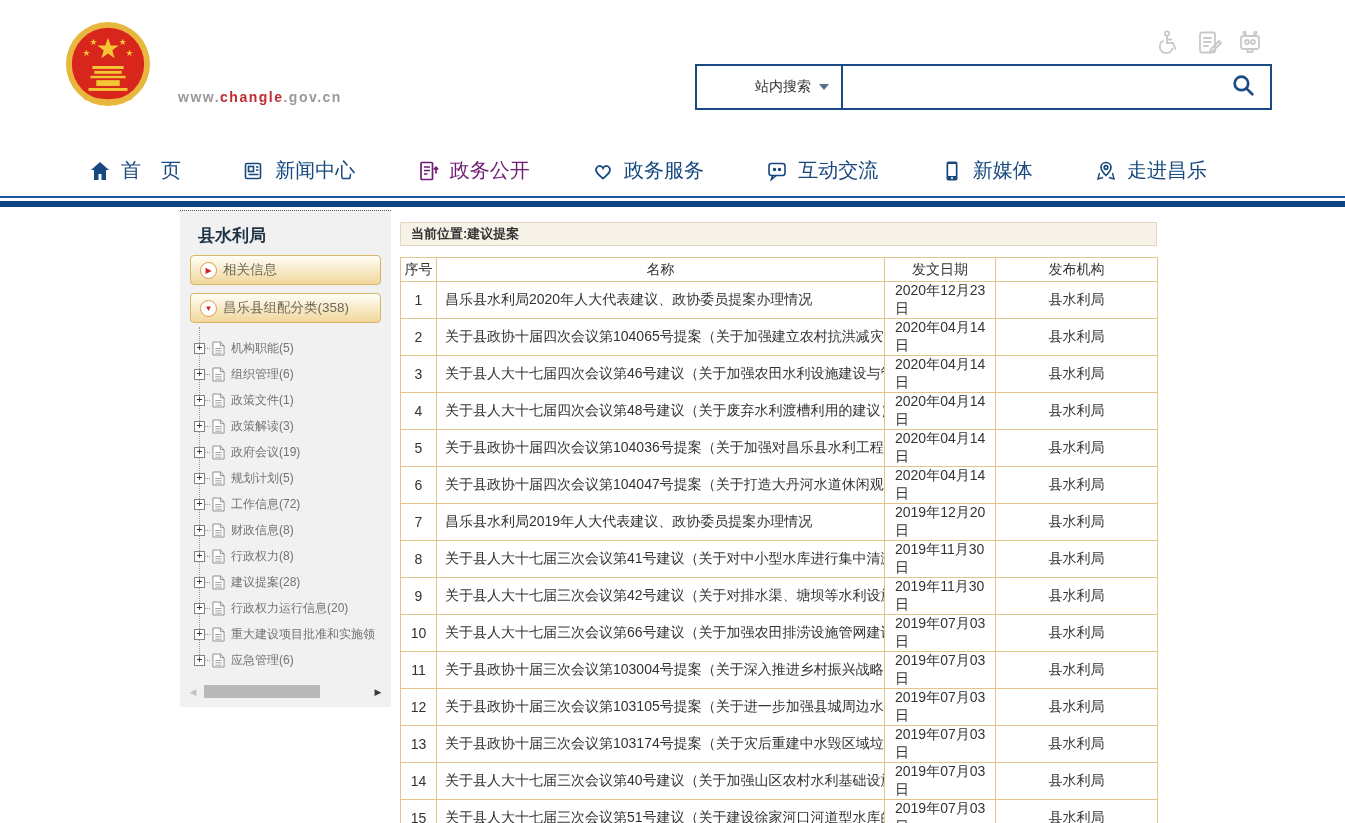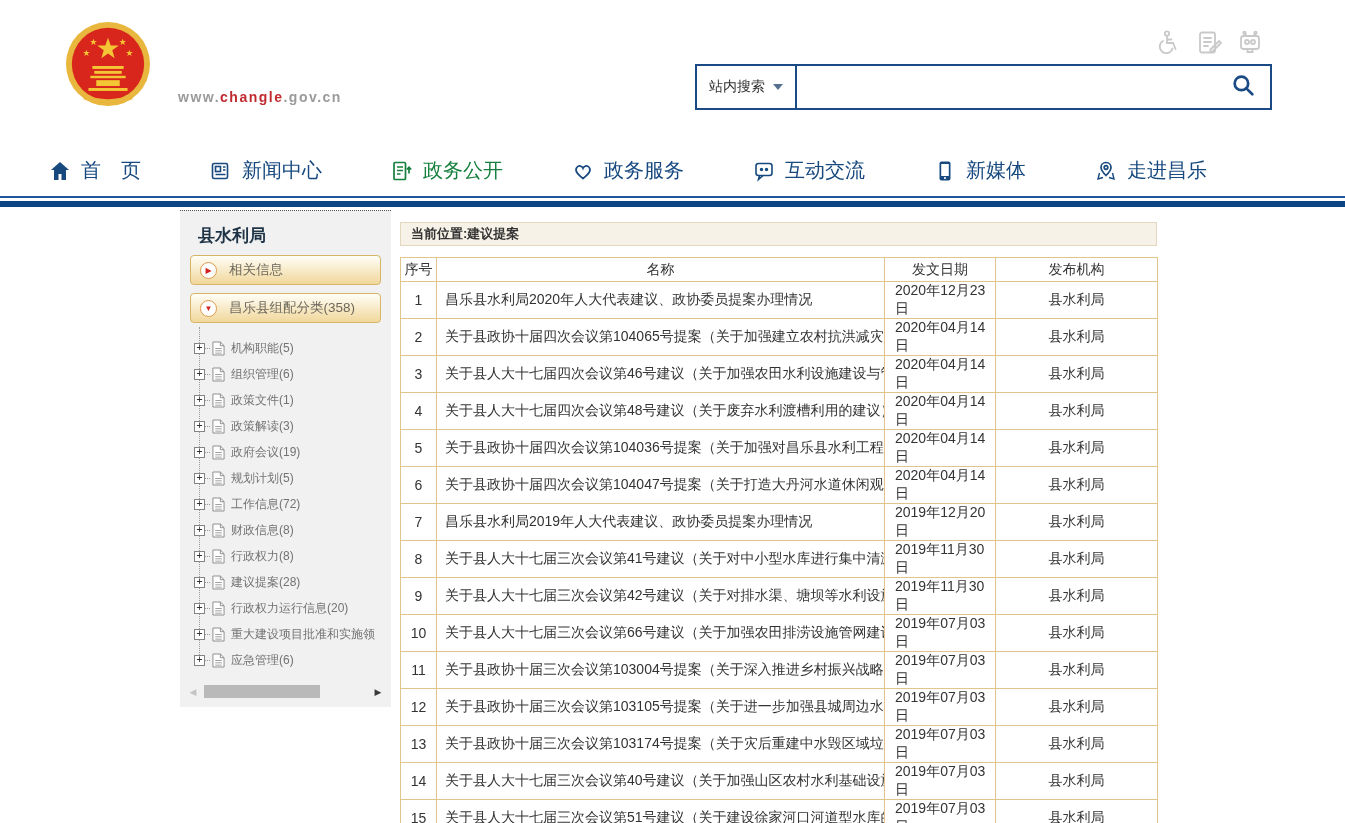--- a/index.html
+++ b/index.html
@@ -7,41 +7,41 @@
 
   
   #header { position:absolute; left:0; top:0; width:1345px; height:145px; background:#fff; }
   .emblem { position:absolute; left:64px; top:20px; width:88px; height:92px; }
   .site-title { position:absolute; left:174px; top:28px; font-size:46px; font-weight:bold; color:#c12b2f; letter-spacing:3px; }
   .site-url { position:absolute; left:178px; top:89px; font-size:14px; font-weight:bold; letter-spacing:1.5px; color:#9a9a9a; }
   .site-url .hl { color:#c12b2f; }
   .quick-icons { position:absolute; left:1155px; top:28px; display:flex; gap:11px; }
   .quick-icons .qi { width:29px; height:29px; display:flex; align-items:center; justify-content:center; cursor:pointer; }
   .searchbar { position:absolute; left:695px; top:64px; width:577px; height:46px; border:2px solid #1a4a84; background:#fff; display:flex; align-items:stretch; }
-  .search-cat { width:100px; border-right:2px solid #1a4a84; display:flex; align-items:center; justify-content:center; gap:8px; font-size:14px; color:#333; cursor:pointer; }
+  .search-cat { width:100px; border-right:2px solid #1a4a84; display:flex; align-items:center; justify-content:center; gap:8px; font-size:14px; color:#333; cursor:pointer;margin-left:46px; }
   .caret { width:0; height:0; border-left:5px solid transparent; border-right:5px solid transparent; border-top:6px solid #55718f; }
   .search-input { flex:1; border:none; outline:none; font-size:15px; padding:0 10px; }
   .search-btn { width:54px; display:flex; align-items:center; justify-content:center; cursor:pointer; background:#fff; border:none; }
 
   
   #navbar { position:absolute; left:0; top:145px; width:1345px; height:51px; background:#fff; }
-  .nav-inner { height:100%; display:flex; align-items:center; justify-content:space-between; padding:0 138px 0 48px; }
+  .nav-inner { height:100%; display:flex; align-items:center; justify-content:space-between; padding:0 138px 0 88px; }
   .nav-item { display:flex; align-items:center; gap:9px; font-size:20px; color:#17497f; cursor:pointer; white-space:nowrap; }
-  .nav-item.active { color:#15803d; }
+  .nav-item.active { color:#701a75; }
   .nav-item .nicon { display:flex; align-items:center; }
   #navline1 { position:absolute; left:0; top:196px; width:1345px; height:2px; background:#1e579c; }
   #navline2 { position:absolute; left:0; top:201px; width:1345px; height:6px; background:#0c4484; }
 
   
   #sidebar { position:absolute; left:180px; top:210px; width:211px; height:497px; background:#f1f1f1; border-top:1px dotted #555; }
   .sb-title { padding:13px 0 0 18px; font-size:17px; font-weight:bold; color:#1f3346; }
   .sb-btns { margin-top:8px; }
   .sb-btn { margin:8px 10px 0 10px; height:30px; border:1px solid #d6b567; border-radius:4px; background:linear-gradient(#fffef7,#f1d79b); display:flex; align-items:center; padding-left:9px; cursor:pointer; }
   .sb-btn .cir { width:17px; height:17px; border-radius:50%; background:#fff; border:1px solid #e09a4a; color:#d42222; font-size:8px; display:flex; align-items:center; justify-content:center; }
-  .sb-btn .sb-label { font-size:13.5px; color:#6e695c; margin-left:12px; white-space:nowrap; }
+  .sb-btn .sb-label { font-size:13.5px; color:#6e695c; margin-left:6px; white-space:nowrap; }
   .tree { list-style:none; margin:12px 0 0 0; position:relative; }
   .tree::before { content:''; position:absolute; left:19px; top:-8px; bottom:14px; border-left:1px dotted #999; }
   .tree li { height:26px; display:flex; align-items:center; padding-left:14px; position:relative; cursor:pointer; }
   .plus { width:11px; height:11px; border:1px solid #848484; background:#fff; color:#333; font-size:10px; line-height:8px; text-align:center; z-index:1; flex:none; font-family:"DejaVu Sans Mono",monospace; }
   .hseg { width:5px; border-top:1px dotted #999; flex:none; }
   .tree .docsvg { margin:0 6px 0 2px; flex:none; display:flex; }
   .tree .t-label { font-size:12px; color:#737373; white-space:nowrap; overflow:hidden; }
   .sb-scroll { position:absolute; left:6px; right:6px; bottom:8px; height:15px; display:flex; align-items:center; }
   .sb-arrow { font-size:9px; width:14px; text-align:center; cursor:pointer; }
   .sb-arrow.left { color:#c4c4c4; }

